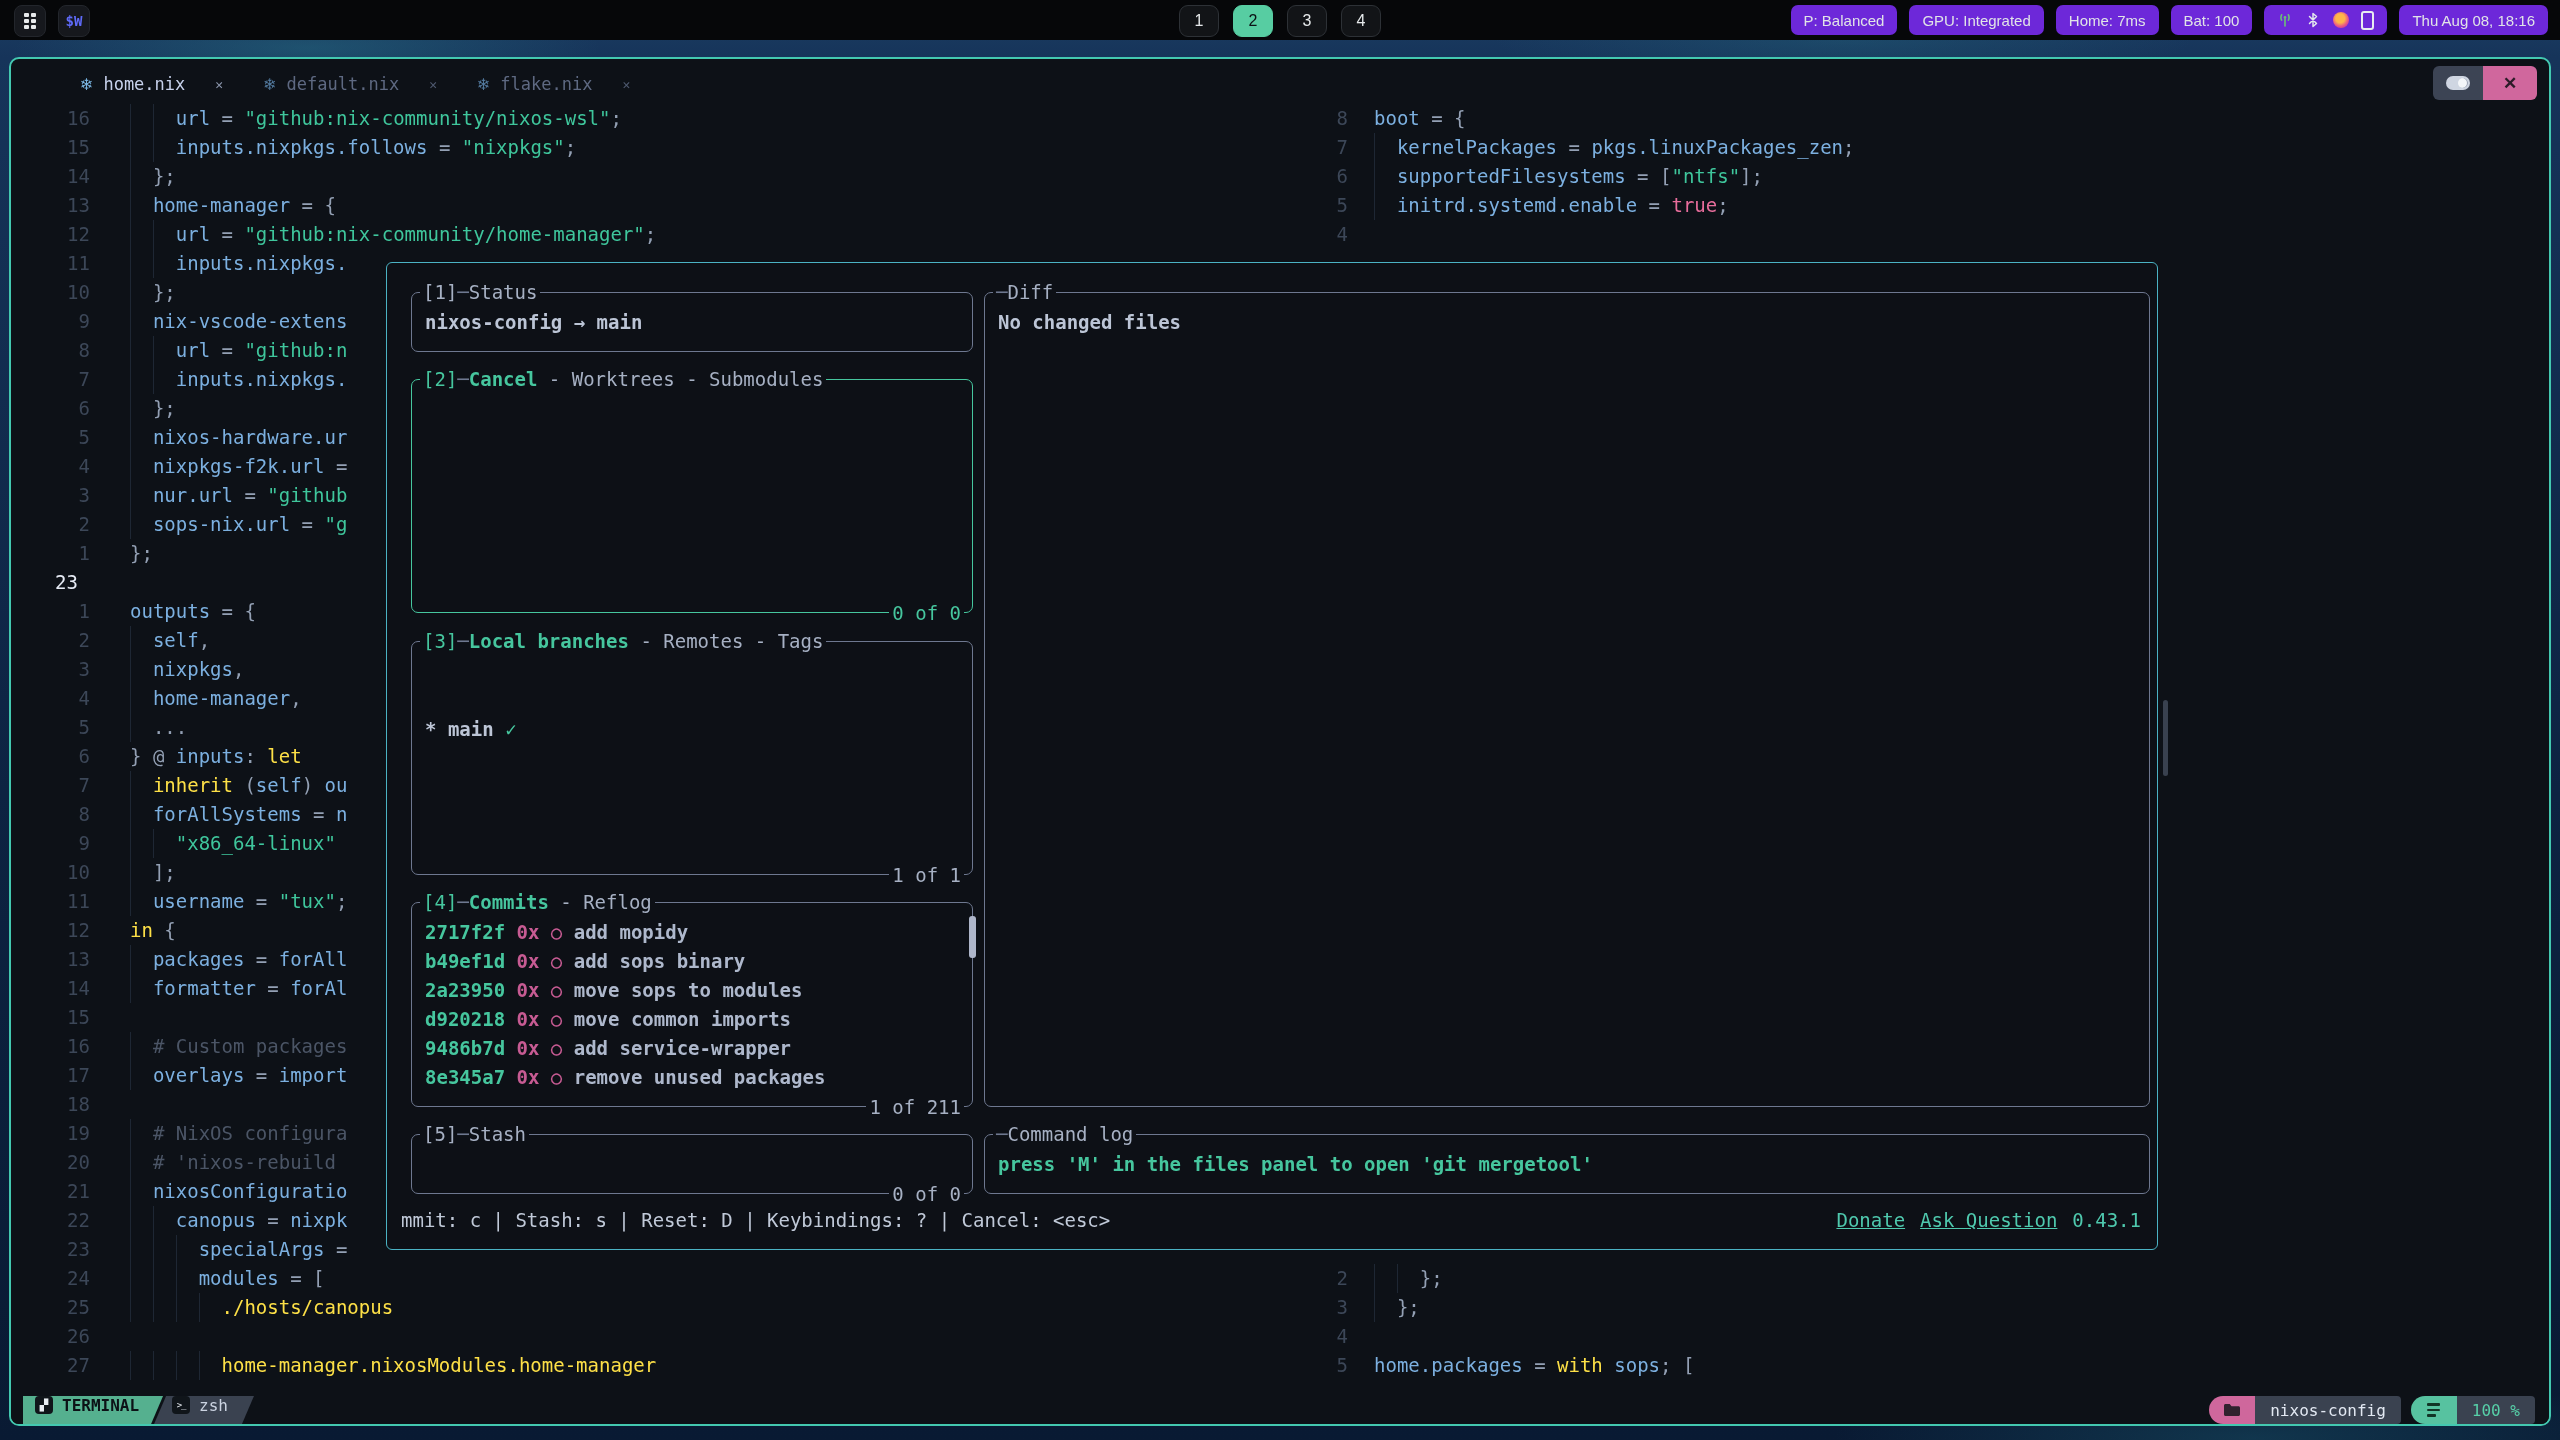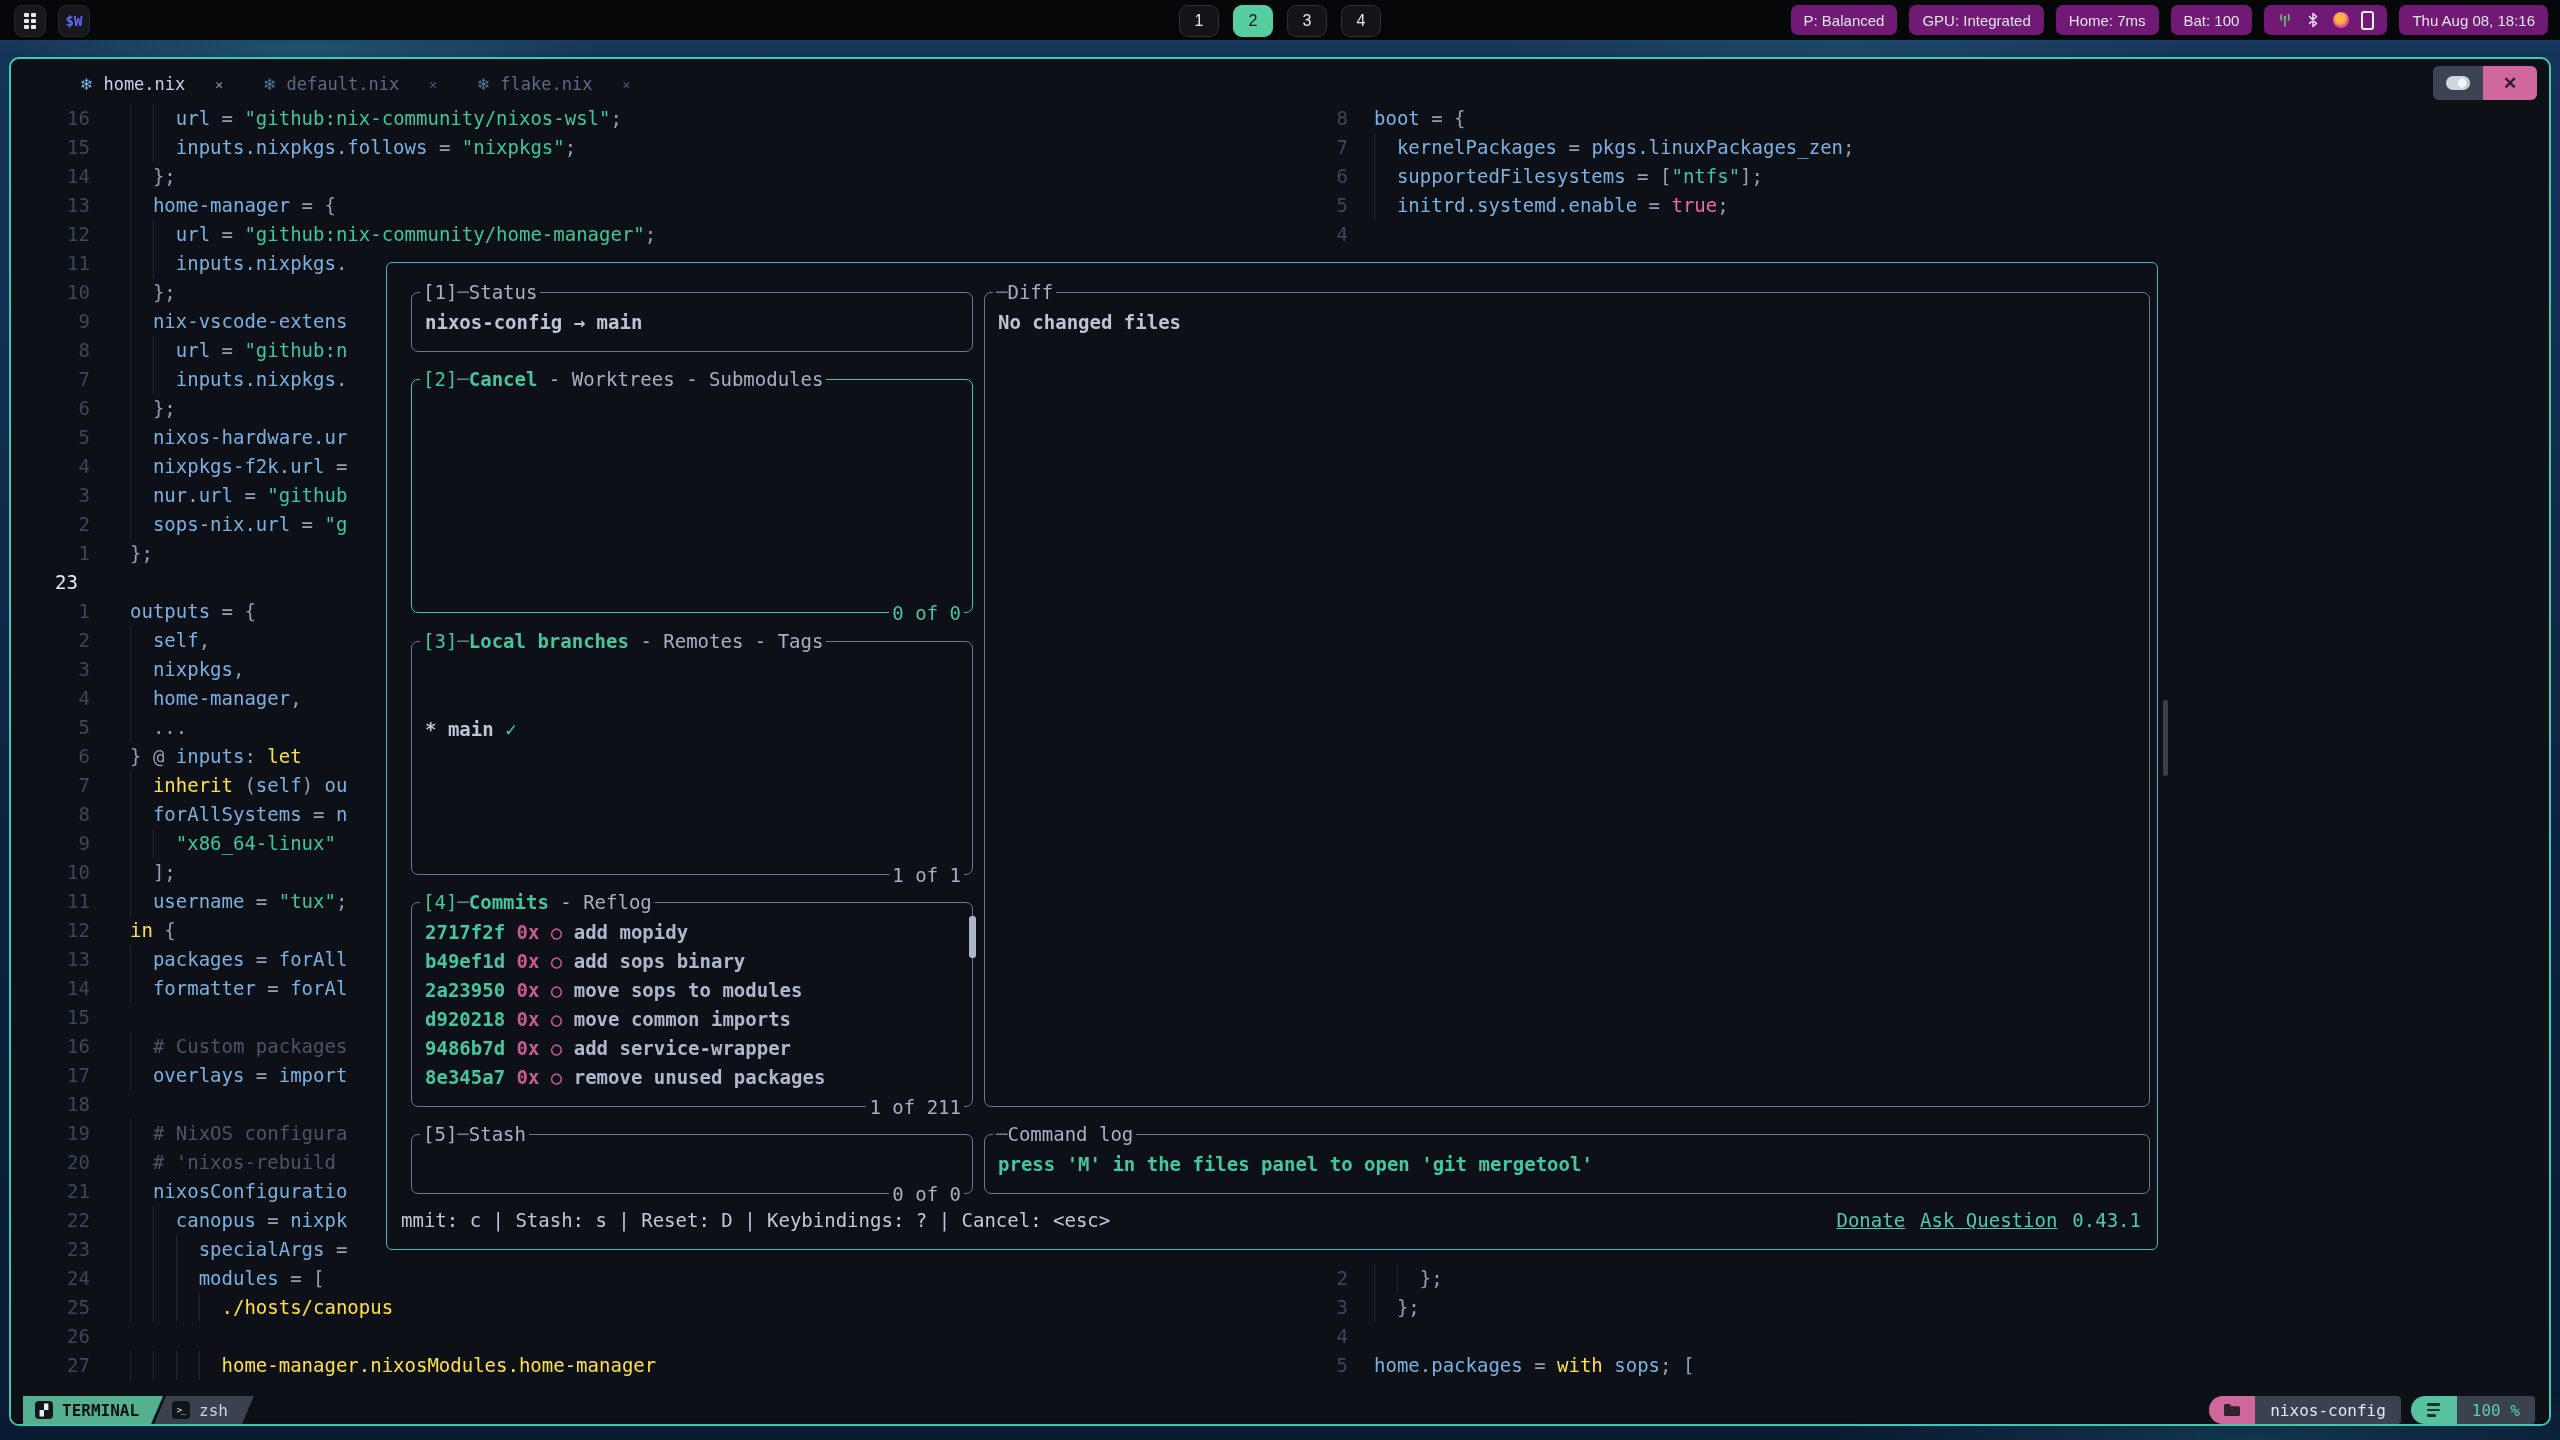--- a/index.html
+++ b/index.html
@@ -15,21 +15,21 @@
   .bar-left{position:absolute;left:14px;top:5px;display:flex;gap:12px;}
   .sq{width:30px;height:30px;border-radius:8px;background:#16181d;border:1px solid #23262c;display:flex;align-items:center;justify-content:center;}
   .grid-ico{display:grid;grid-template-columns:5px 5px;grid-auto-rows:4px;gap:2px;}
   .grid-ico i{background:#e8eaec;border-radius:1px;}
   .logo-txt{font-family:"DejaVu Sans Mono",monospace;font-weight:bold;font-size:14px;color:#5f6bfa;}
   .ws-wrap{position:absolute;left:50%;top:5px;transform:translateX(-50%);display:flex;gap:14px;}
   .ws{width:38px;height:30px;border-radius:9px;background:#121417;border:1px solid #2d3136;color:#e5e8ea;
       display:flex;align-items:center;justify-content:center;font-size:16px;}
   .ws.active{background:#57cda2;border-color:#57cda2;color:#0c1115;}
   .bar-right{position:absolute;right:12px;top:5px;display:flex;gap:12px;align-items:center;height:30px;}
-  .pill{background:#701a75;border-radius:7px;padding:0 13px;height:30px;display:flex;align-items:center;font-size:15px;color:#e1e4e7;}
+  .pill{background:#6d28d9;border-radius:7px;padding:0 13px;height:30px;display:flex;align-items:center;font-size:15px;color:#e1e4e7;}
   .tray{display:flex;gap:12px;align-items:center;}
   .ico16{width:16px;height:16px;display:flex;align-items:center;justify-content:center;}
   .media-dot{width:16px;height:16px;border-radius:50%;background:radial-gradient(circle at 45% 40%, #ffb648 0 34%, #e8518d 62%, #a432a0 100%);}
   .phone{width:9px;height:15px;border:2px solid #e8ecef;border-radius:3px;}
   
   .win{position:absolute;left:9px;top:57px;width:2538px;height:1365px;background:#0d1117;
        border:2px solid #43c8b0;border-radius:10px;overflow:hidden;}
   .tabbar{position:absolute;left:55px;top:6px;height:38px;display:flex;font-family:"DejaVu Sans Mono",monospace;font-size:17px;}
   .tab{display:flex;align-items:center;padding:0 26px 0 14px;column-gap:10px;color:#5e6982;cursor:default;}
   .tab .nix{font-family:"DejaVu Sans",sans-serif;color:#537ba0;font-size:16px;}
@@ -72,21 +72,21 @@
   .chk{color:#46c69e}
   .cmdlog-txt{color:#46c69e}
   .lgfoot{position:absolute;left:14px;top:943px;white-space:pre;color:#c0c9d8;}
   .lgfoot-r{position:absolute;right:16px;top:943px;display:flex;gap:15px;color:#4fc9ae;}
   .lglink{text-decoration:underline;color:#4fc9ae;}
   .lgscroll{position:absolute;right:-4px;top:13px;width:7px;height:42px;border-radius:3px;background:#aeb6ca;}
   .thumb{position:absolute;left:2152px;top:641px;width:5px;height:76px;border-radius:3px;background:#39414f;}
   
   .sbar{position:absolute;left:0;right:0;bottom:0;height:28px;background:#0d1117;display:flex;align-items:center;
         font-family:"DejaVu Sans Mono",monospace;font-size:16px;}
-  .seg{height:28px;display:flex;align-items:center;gap:9px;}
+  .seg{height:28px;display:flex;align-items:flex-start;gap:9px;}
   .seg.term{background:#55b08f;color:#0c1116;font-weight:bold;padding:0 24px 0 12px;margin-left:12px;
             clip-path:polygon(0 0,100% 0,calc(100% - 12px) 100%,0 100%);}
   .seg.zsh{background:#3a4250;color:#ccd4e2;padding:0 26px 0 18px;margin-left:-9px;
            clip-path:polygon(12px 0,100% 0,calc(100% - 12px) 100%,0 100%);}
   .mini{width:18px;height:18px;border-radius:4px;background:#10151a;color:#e8edf2;font-size:11px;display:flex;align-items:center;justify-content:center;}
   .mini.wz::before{content:"▞";font-family:"DejaVu Sans",sans-serif;}
   .mini.sh::before{content:">_";letter-spacing:-1px;font-size:9px;}
   .sright{position:absolute;right:14px;bottom:0;height:28px;display:flex;align-items:center;gap:10px;}
   .chip{display:flex;height:28px;}
   .cap{width:46px;height:28px;border-radius:14px 0 0 14px;display:flex;align-items:center;justify-content:center;}

